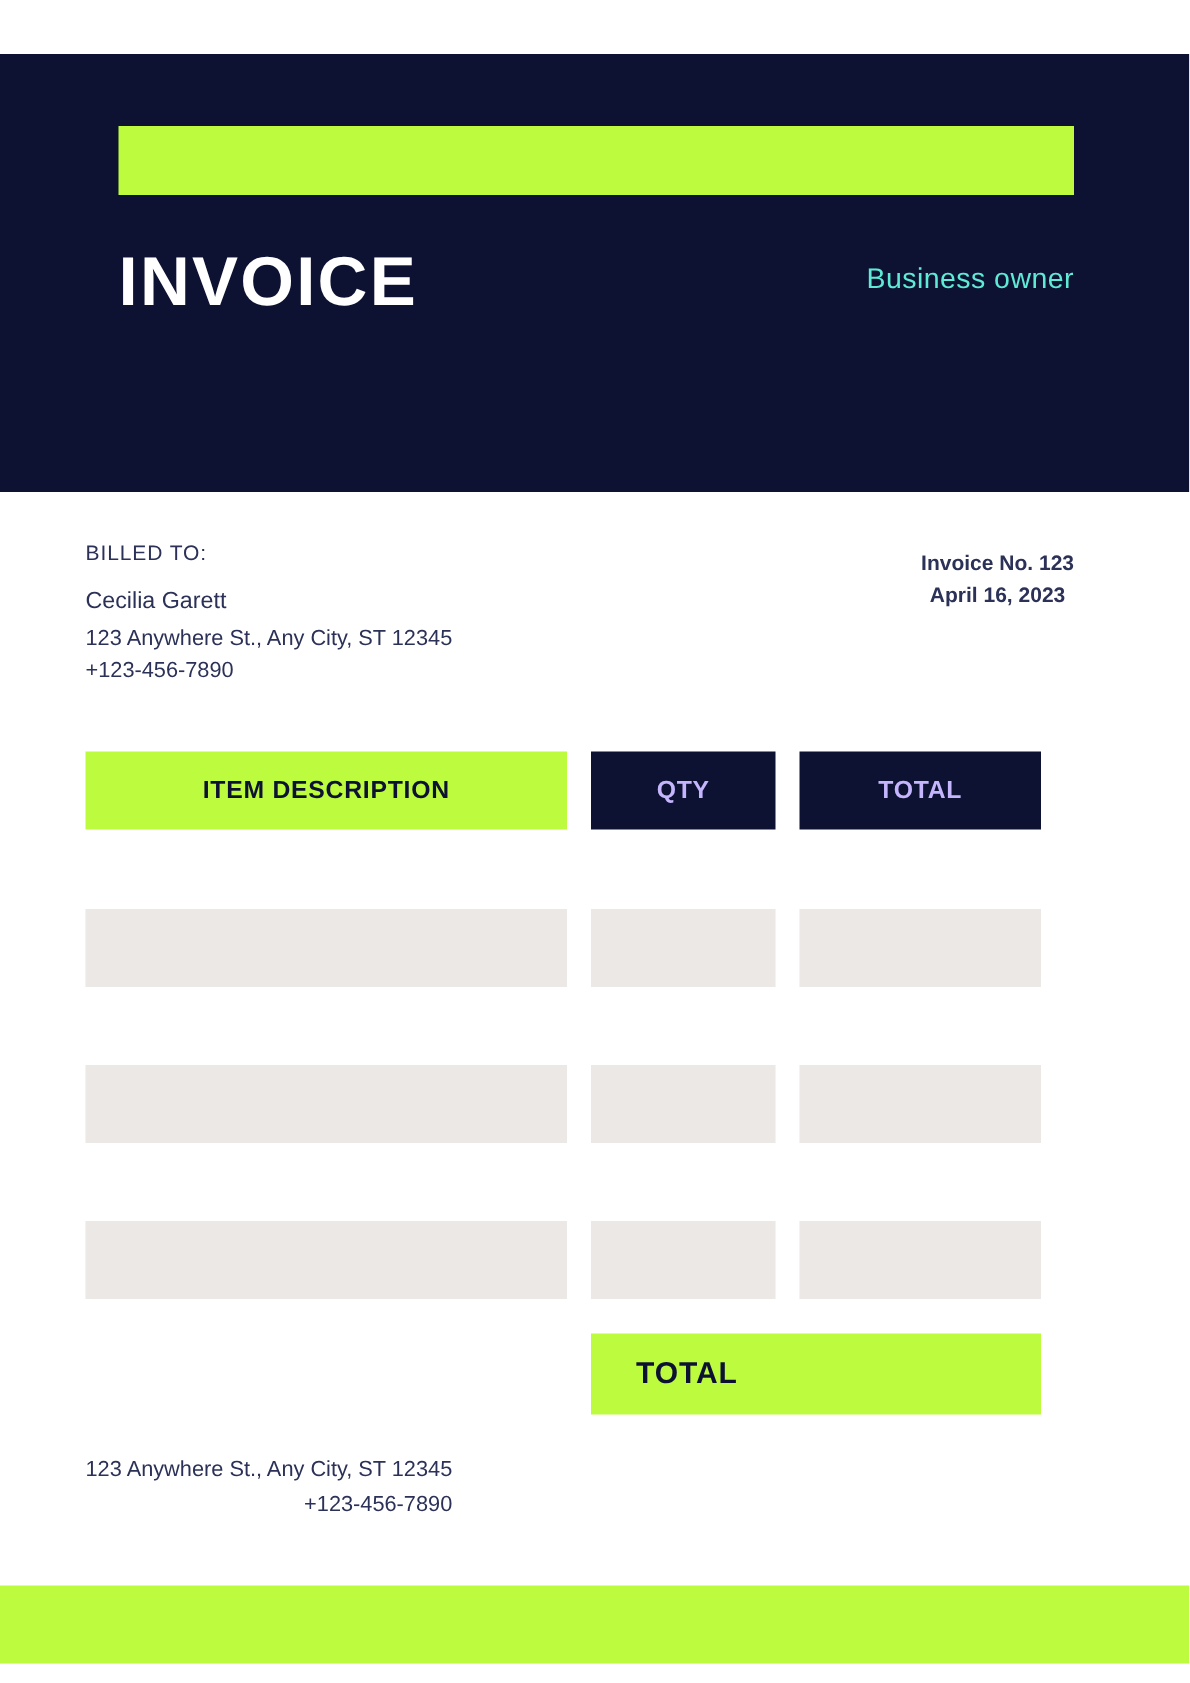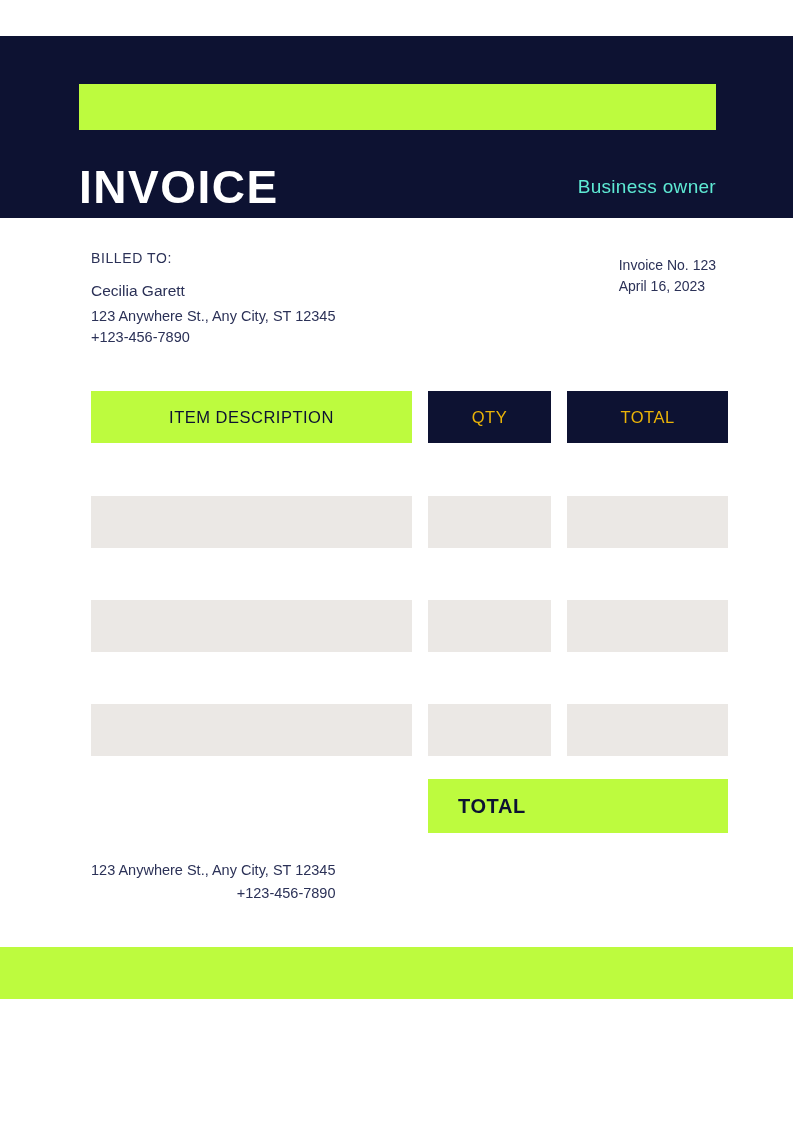--- a/index.html
+++ b/index.html
@@ -11,21 +11,21 @@
     height: 1122px;
     margin: 0 auto;
     background: #ffffff;
     overflow: hidden;
     color: #2b3157;
   }
   .top-strip { height: 36px; background: #ffffff; }
 
   
   .header {
-    height: 182px;
+    height: 292px;
     background: #0d1232;
     padding: 48px 77px 0 79px;
   }
   .accent-bar {
     width: 100%;
     height: 46px;
     background: #bdfb3e;
   }
   .header-row {
     margin-top: 32px;
@@ -40,63 +40,64 @@
     color: #ffffff;
     line-height: 1.1;
   }
   .header-subtitle {
     font-size: 19px;
     color: #5eead4;
     letter-spacing: 0.3px;
   }
 
   
-  .content { padding: 0 77px 0 91px; }
+  .content { padding: 0 77px 0 57px; }
 
   .billing-row {
     margin-top: 32px;
     display: flex;
     justify-content: space-between;
   }
   .billed-label {
     font-size: 14px;
     letter-spacing: 0.6px;
     margin-bottom: 16px;
   }
   .billed-name {
     font-size: 15.5px;
     font-weight: normal;
     margin-bottom: 6px;
   }
   .billed-line { font-size: 14.5px; line-height: 1.42; }
   .invoice-meta {
-    text-align: left;
+    text-align: center;
     font-size: 14px;
     line-height: 1.5;
     padding-top: 5px;
+    font-weight: bold;
   }
 
   
   .grid-row {
     display: grid;
     grid-template-columns: 321px 123px 161px;
     column-gap: 16px;
   }
   .table-head { margin-top: 44px; }
   .head-cell {
     height: 52px;
     display: flex;
     align-items: center;
     justify-content: center;
-    font-weight: 400;
+    font-weight: 700;
     font-size: 16.5px;
     letter-spacing: 0.5px;
   }
   .cell-desc-head { background: #bdfb3e; color: #0d1232; }
-  .cell-dark-head { background: #0d1232; color: #eab308; }
+  .cell-dark-head { background: #0d1232; color: #c4b5fd; }
 
   .item-row { margin-top: 52px; }
   .item-row.first { margin-top: 53px; }
   .ph-cell { height: 52px; background: #ebe8e5; }
 
   .total-bar {
     margin-top: 23px;
     margin-left: 337px;
     width: 300px;
     height: 54px;

